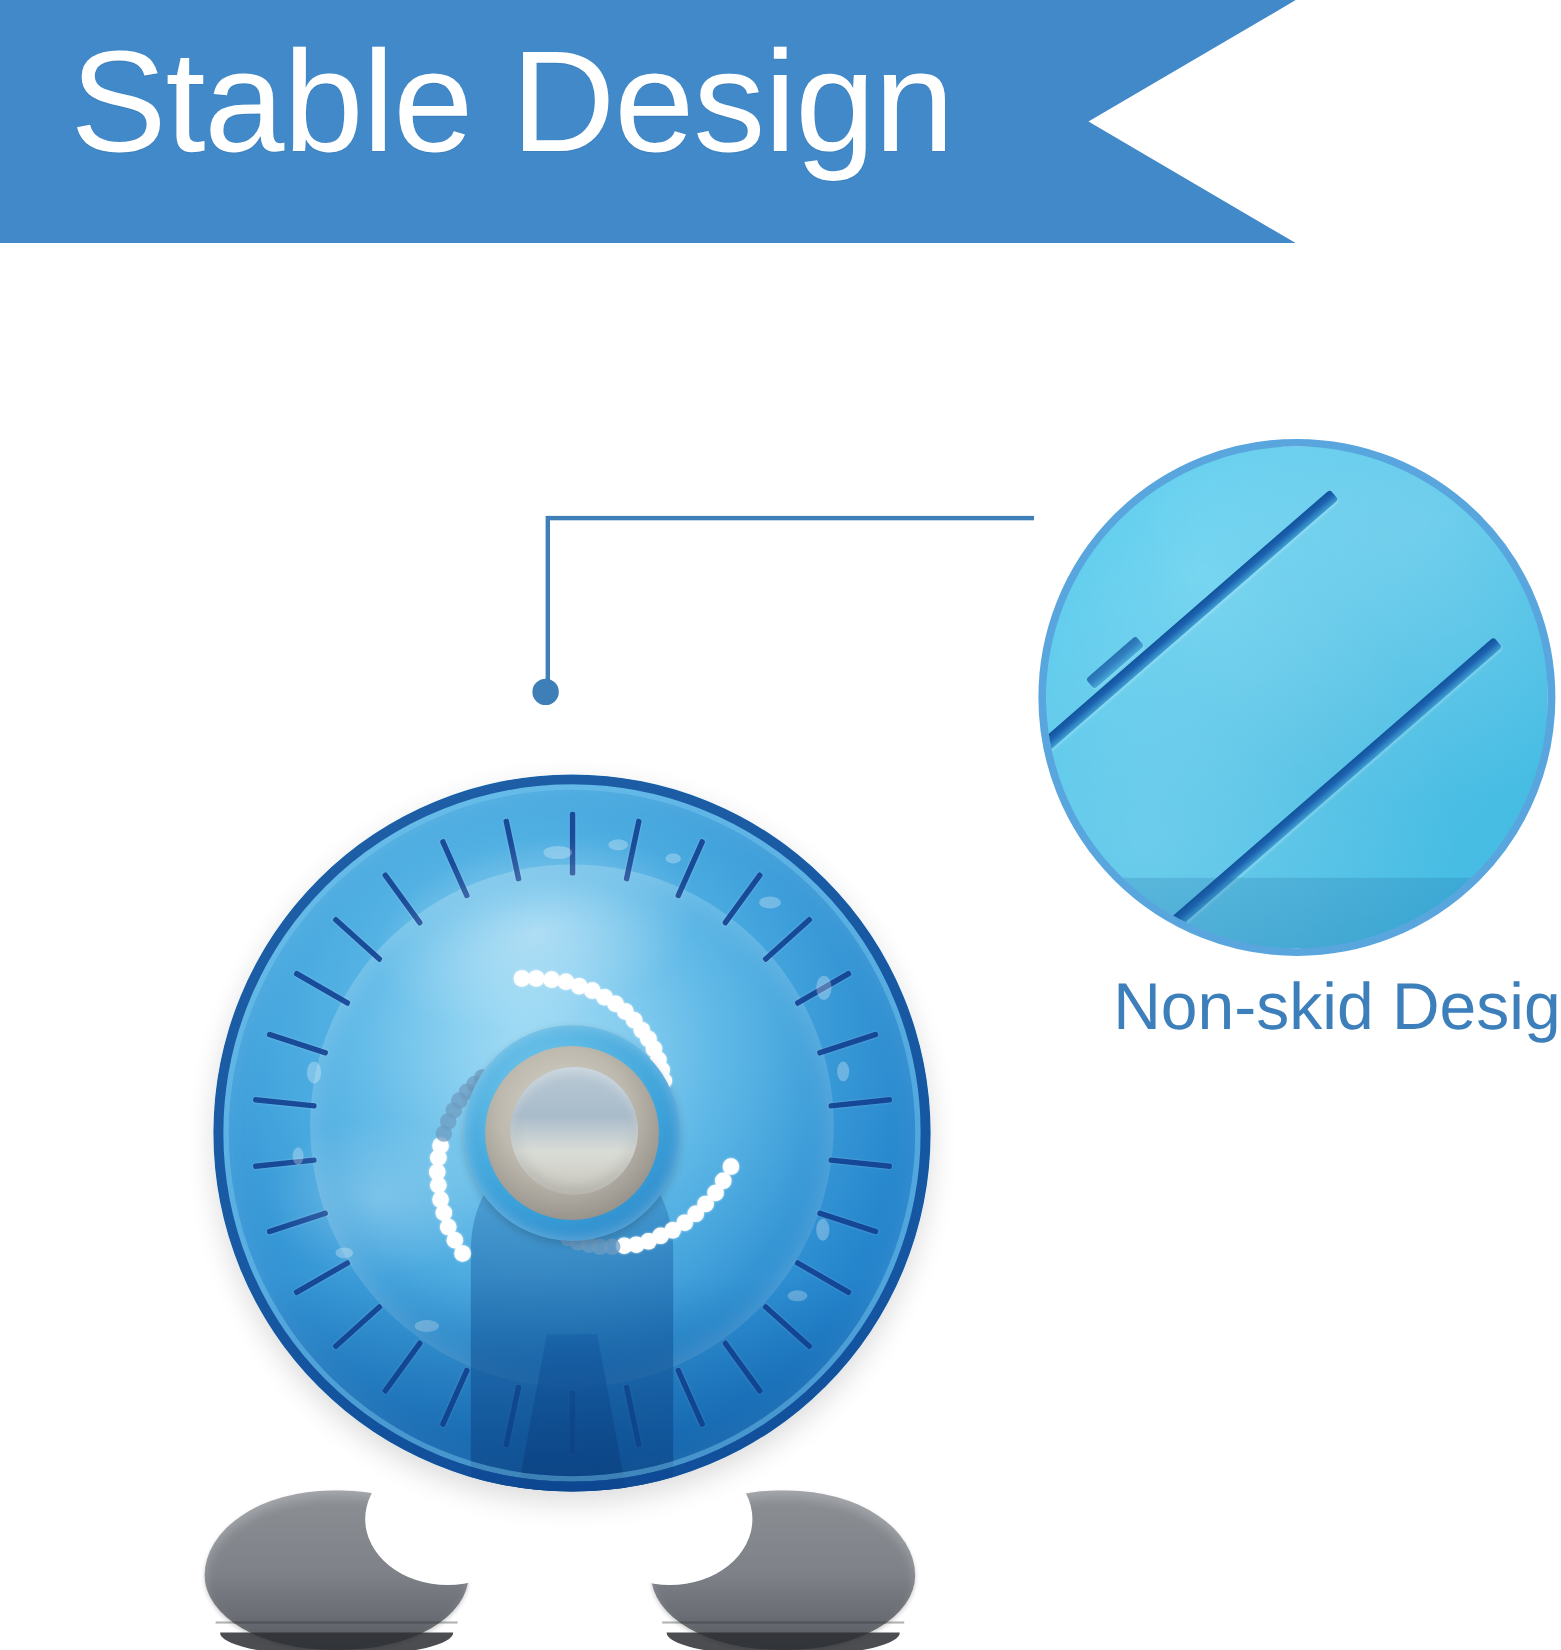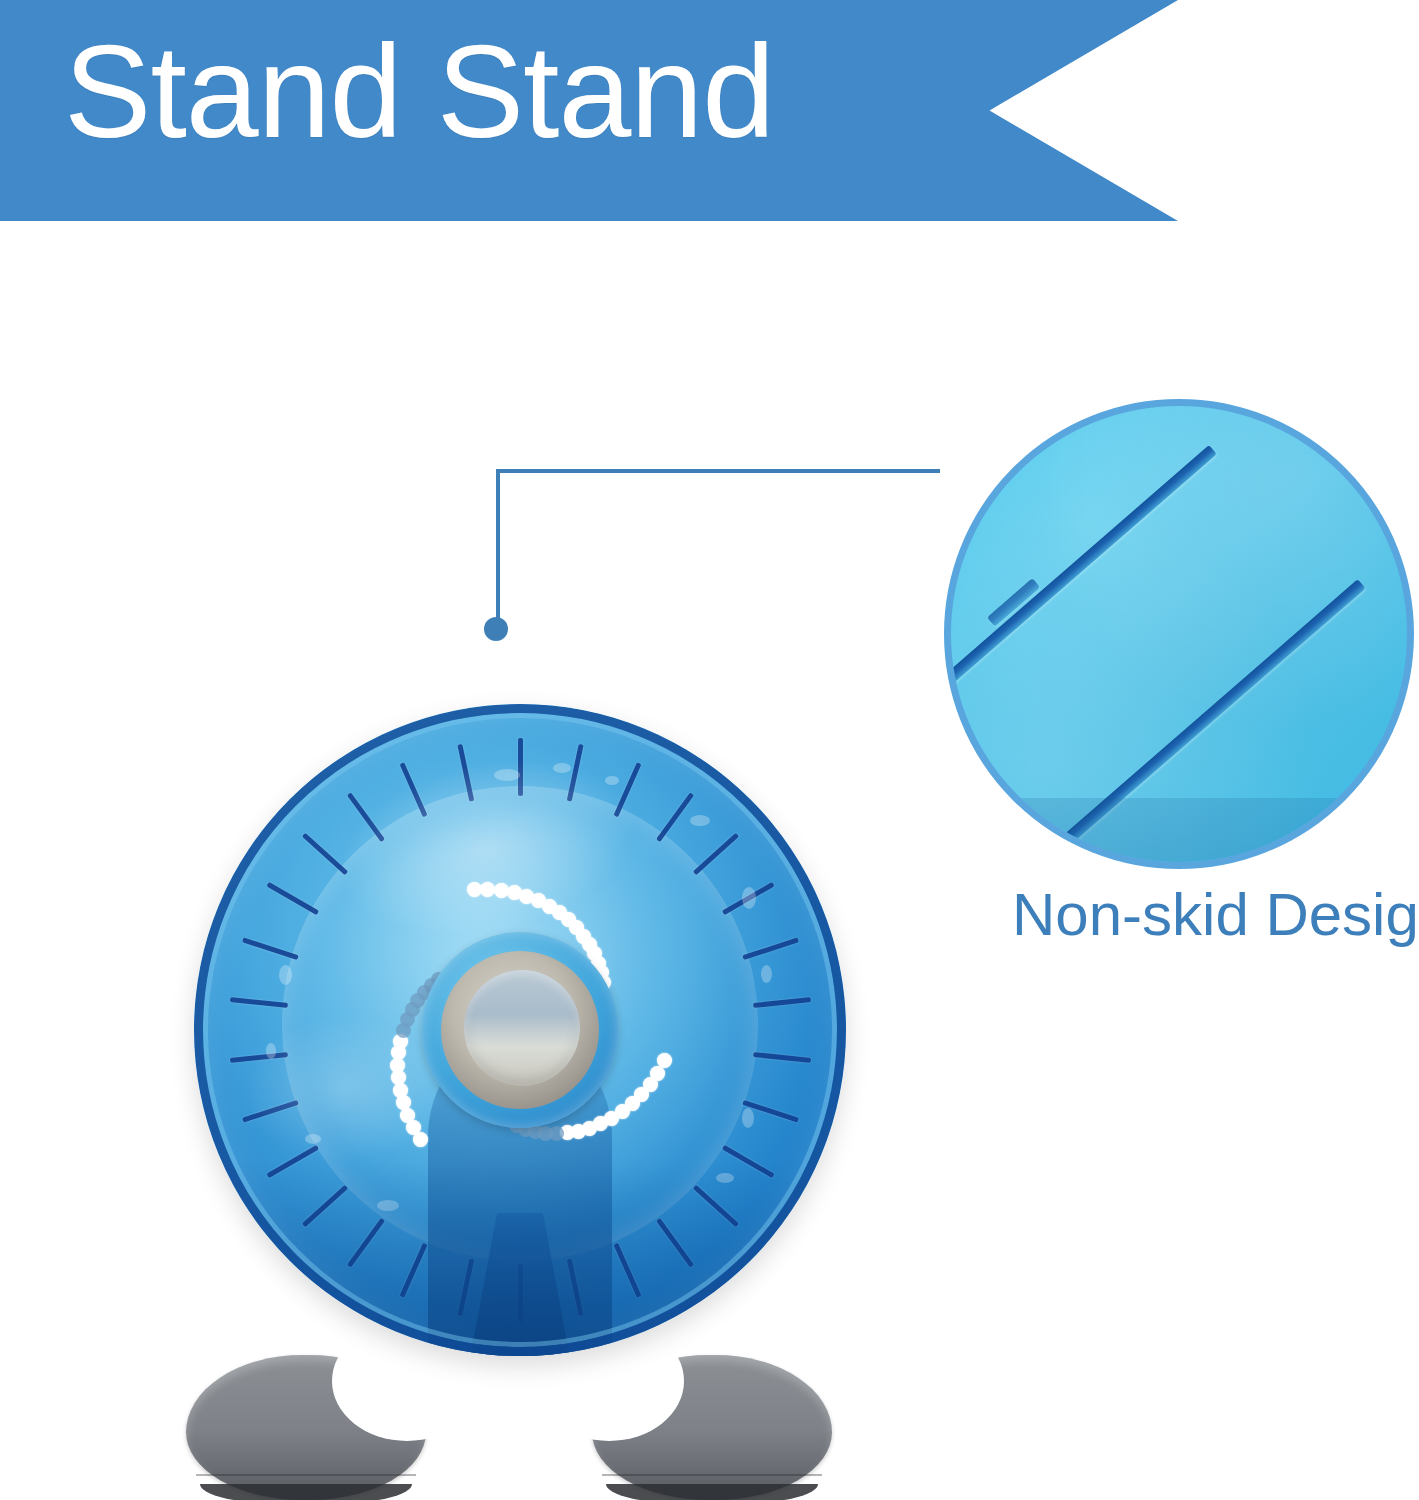--- a/index.html
+++ b/index.html
@@ -314,21 +314,21 @@
     border-radius: 50%;
     background: rgba(255,255,255,.28);
   }
 </style>
 </head>
 <body>
 
 <div id="stage">
 
   <div class="banner"></div>
-  <div class="banner-title">Stand Stand</div>
+  <div class="banner-title">Stable Design</div>
 
   <div class="leader-h"></div>
   <div class="leader-v"></div>
   <div class="leader-dot"></div>
 
   <div class="callout-circle">
     <div class="grain"></div>
     <div class="groove g4"></div>
     <div class="groove g1"></div>
     <div class="groove g2"></div>

